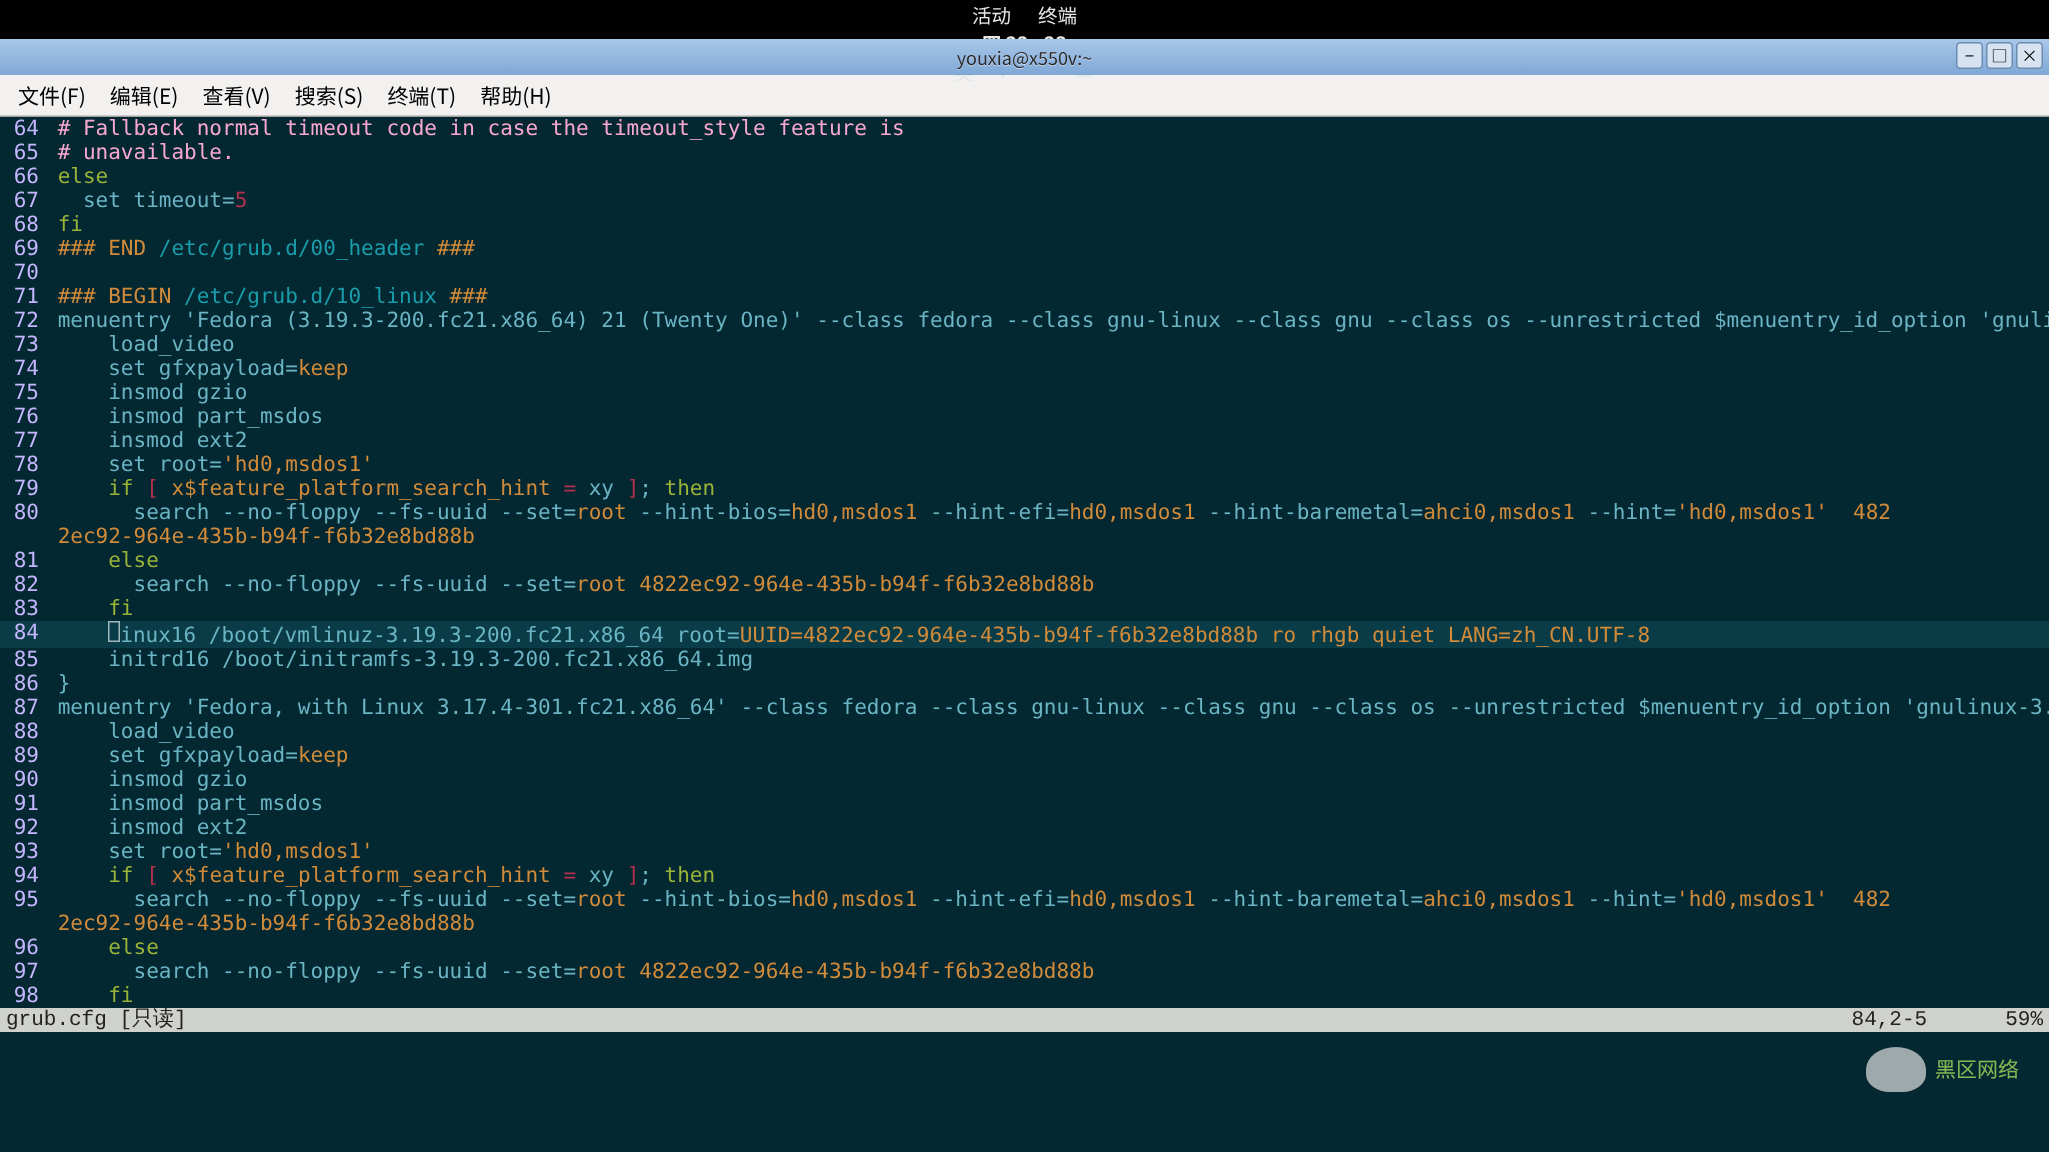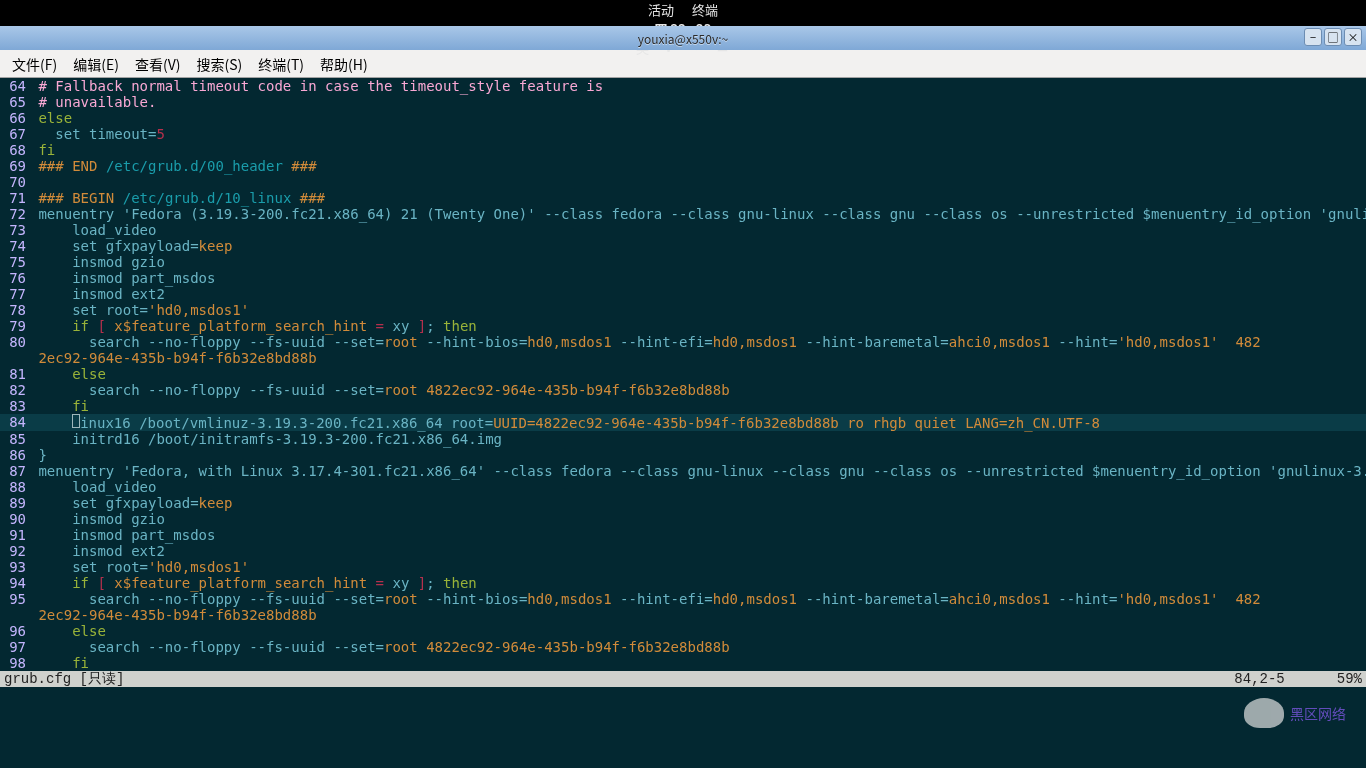--- a/index.html
+++ b/index.html
@@ -23,21 +23,21 @@
 .c-comment { color:#f9a8d4;text-align:right; }
 .c-orange { color:#d18b3a; }
 .c-kw { color:#99b339; }
 .c-cyan { color:#1a9dab; }
 .c-num { color:#b5304c; }
 .c-op { color:#b5304c; }
 .cursor { display:inline-block; width:8px; height:14px; border:1px solid #9fb8bc; }
 .statusbar { height:16px; background:#cfd1cd; color:#222; font-family:Liberation Mono, monospace; font-size:14px; display:flex; padding:0 4px; }
 .statusbar .sb-right { margin-left:auto; display:flex; gap:52px; }
 .topbar svg { width:15px; height:15px; fill:#e6e6e6; }
-.watermark { position:absolute; right:20px; bottom:40px; opacity:0.7; color:#8b5cf6; font-size:14px; display:flex; align-items:center; gap:6px; pointer-events:none;}
+.watermark { position:absolute; right:20px; bottom:40px; opacity:0.7; color:#bef264; font-size:14px; display:flex; align-items:center; gap:6px; pointer-events:none;}
 .watermark .logo { width:40px; height:30px; background:#e0e0e0; border-radius:50% 50% 40% 40%; }
 </style>
 </head>
 <body>
 
 <div class="topbar">
   <div class="left">
     <span class="item">活动</span>
     <span class="item">终端</span>
   </div>

